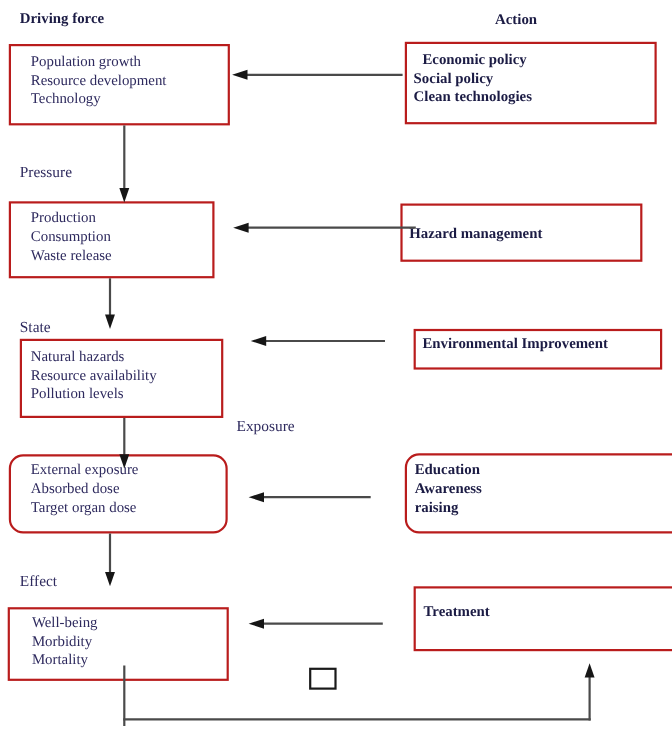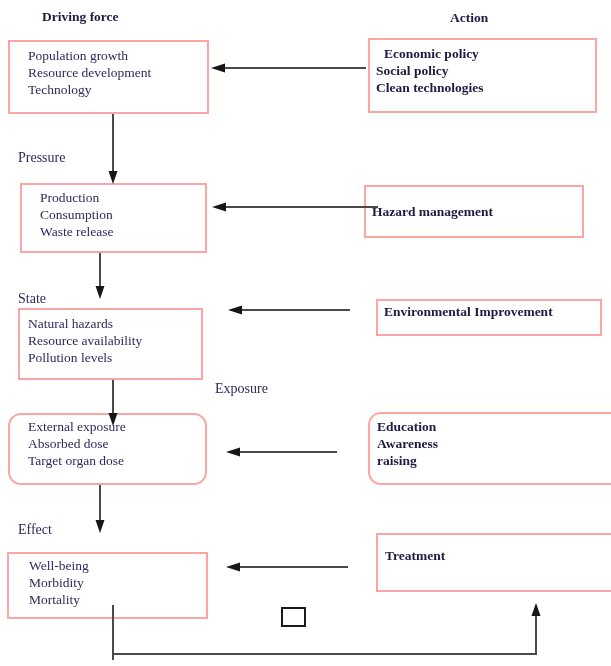--- a/index.html
+++ b/index.html
@@ -19,21 +19,21 @@
     white-space: nowrap;
   }
   .stage-label {
     position: absolute;
     font-size: 14px;
     color: #2e2a5e;
     white-space: nowrap;
   }
   .box {
     position: absolute;
-    border: 2px solid #fca5a5;
+    border: 2px solid #b91c1c;
     background: #ffffff;
     box-sizing: border-box;
     font-size: 13.5px;
     line-height: 17px;
     color: #2e2a5e;
   }
   .box.bold { font-weight: bold; color: #1b1b44; }
   .bline { white-space: nowrap; }
   .bline.indent { padding-left: 8px; }
   .small-box {
@@ -50,35 +50,35 @@
     pointer-events: none;
   }
   svg.overlay line { stroke: #4a4a4a; stroke-width: 2; }
   svg.overlay polygon { fill: #161616; }
 </style>
 </head>
 <body>
 
 <div class="page">
 
-  <div class="heading" style="left:18px; top:9px;margin-left:24px;">Driving force</div>
+  <div class="heading" style="left:18px; top:9px;">Driving force</div>
   <div class="heading" style="left:450px; top:10px;">Action</div>
 
   <div class="stage-label" style="left:18px; top:150px;">Pressure</div>
   <div class="stage-label" style="left:18px; top:291px;">State</div>
   <div class="stage-label" style="left:215px; top:381px;">Exposure</div>
   <div class="stage-label" style="left:18px; top:522px;">Effect</div>
 
   <div class="box" style="left:8px; top:40px; width:201px; height:74px; padding:5px 4px 0 18px;">
     <div class="bline">Population growth</div>
     <div class="bline">Resource development</div>
     <div class="bline">Technology</div>
   </div>
 
-  <div class="box" style="left:8px; top:183px; width:187px; height:70px; padding:4px 4px 0 18px;margin-left:12px;">
+  <div class="box" style="left:8px; top:183px; width:187px; height:70px; padding:4px 4px 0 18px;">
     <div class="bline">Production</div>
     <div class="bline">Consumption</div>
     <div class="bline">Waste release</div>
   </div>
 
   <div class="box" style="left:18px; top:308px; width:185px; height:72px; padding:5px 4px 0 8px;">
     <div class="bline">Natural hazards</div>
     <div class="bline">Resource availability</div>
     <div class="bline">Pollution levels</div>
   </div>

